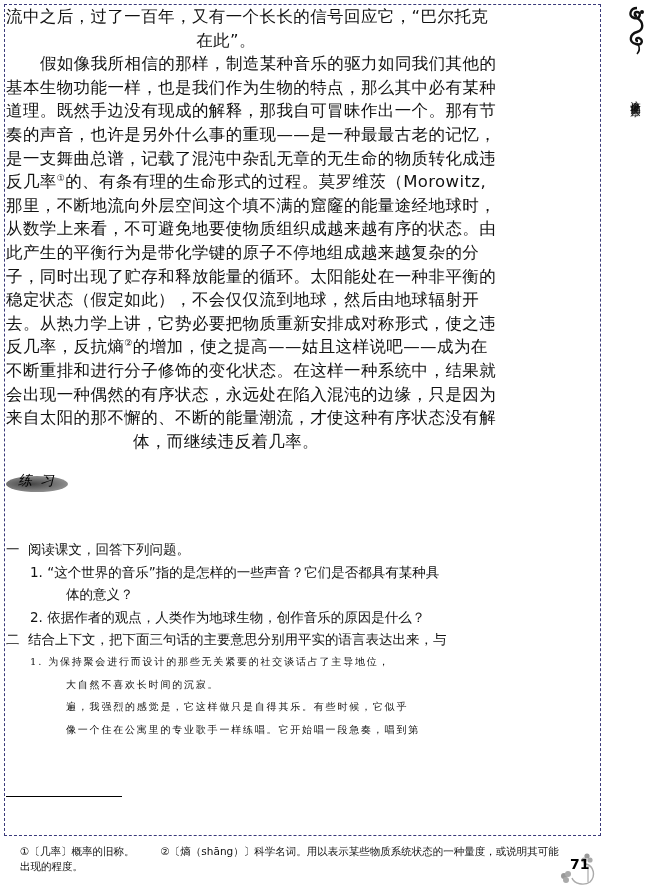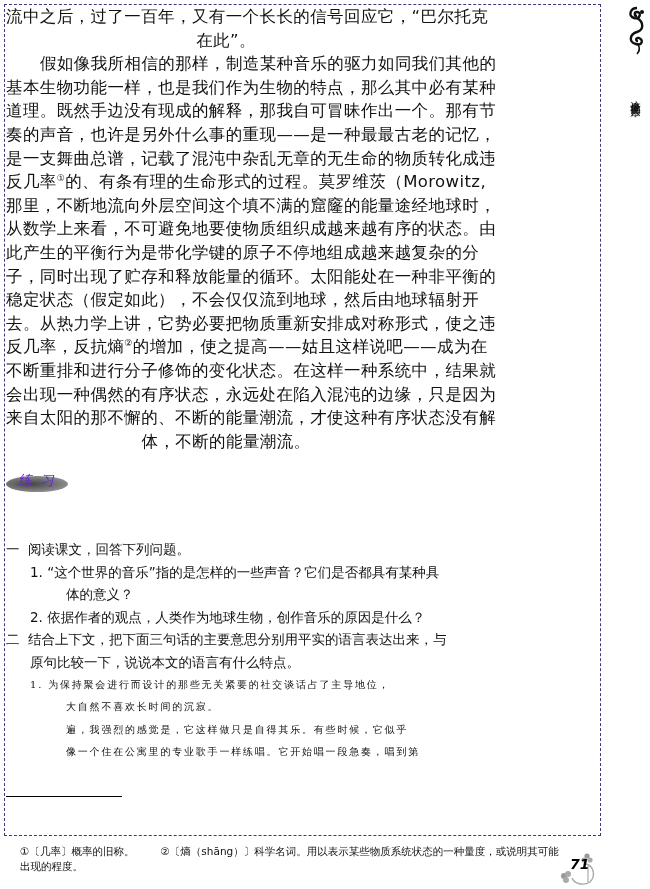--- a/index.html
+++ b/index.html
@@ -8,37 +8,37 @@
   .frame { position: absolute; left: 4px; top: 4px; width: 597px; height: 832px;
            border: 1px dashed #3a3a7a; box-sizing: border-box; }
   .body-text { position: absolute; left: 6px; top: 5px; width: 440px; }
   .line { font-size: 16.5px; line-height: 23.6px; height: 23.6px; white-space: nowrap;
           letter-spacing: 0.4px; text-align: center; }
   .indent { padding-left: 34px; }
   sup.fn { font-size: 9px; vertical-align: 6px; line-height: 0; }
   .practice { position: absolute; left: 6px; top: 472px; width: 62px; height: 22px; }
   .practice .blob { position: absolute; left: 0; top: 4px; width: 62px; height: 16px;
                     border-radius: 50%; background: radial-gradient(ellipse at 40% 50%, #444 0%, #777 50%, #aaa 100%); }
-  .practice .lbl { position: absolute; left: 12px; top: 0; font-size: 14px; color: #6d28d9;
+  .practice .lbl { position: absolute; left: 12px; top: 0; font-size: 14px; color: #000000;
                    letter-spacing: 8px; font-style: italic; text-align: right; }
   .exercises { position: absolute; left: 6px; top: 538px; width: 600px; }
   .ex-line { font-size: 13.5px; line-height: 22.6px; height: 22.6px; white-space: nowrap; }
   .sec-num { display: inline-block; width: 22px; }
   .ex-sub { padding-left: 24px; }
   .ex-sub-cont { padding-left: 60px; }
   .ex-sec-cont { padding-left: 24px; }
   .kai { font-family: "DejaVu Serif", "Liberation Serif", serif; font-size: 10px; letter-spacing: 1.8px; }
   .fn-rule { position: absolute; left: 6px; top: 796px; width: 116px; height: 1px; background: #000; }
   .footnotes { position: absolute; left: 20px; top: 844px; width: 580px; font-size: 10.5px; line-height: 15px; }
   .footnotes .fn-item { display: inline; }
   .fn-gap { display: inline-block; width: 26px; }
   .side-ornament { position: absolute; left: 624px; top: 4px; width: 26px; height: 52px; }
   .side-title { position: absolute; left: 630px; top: 92px; width: 12px; font-size: 10.5px;
                 line-height: 12.5px; writing-mode: vertical-rl; letter-spacing: 1px; color: #111; }
-  .page-num-wrap { position: absolute; left: 558px; top: 852px; width: 54px; height: 34px; font-style: italic; }
+  .page-num-wrap { position: absolute; left: 558px; top: 852px; width: 54px; height: 34px; }
   .page-num { position: absolute; left: 12px; top: 4px; font-size: 14px; font-weight: bold; color: #000; }
 </style>
 </head>
 <body>
 
 <div class="frame"></div>
 
 <svg class="side-ornament" viewBox="0 0 26 52">
   <path d="M13 4 C6 4 4 12 10 14 C16 16 18 8 13 8 C10 8 10 12 13 12" fill="none" stroke="#111" stroke-width="2.4"></path>
   <path d="M13 14 C20 18 20 26 13 28 C6 30 4 38 12 40 C18 42 20 36 15 34 C12 33 11 37 14 37" fill="none" stroke="#111" stroke-width="2.4"></path>
@@ -59,36 +59,35 @@
   <div class="line">那里，不断地流向外层空间这个填不满的窟窿的能量途经地球时，</div>
   <div class="line">从数学上来看，不可避免地要使物质组织成越来越有序的状态。由</div>
   <div class="line">此产生的平衡行为是带化学键的原子不停地组成越来越复杂的分</div>
   <div class="line">子，同时出现了贮存和释放能量的循环。太阳能处在一种非平衡的</div>
   <div class="line">稳定状态（假定如此），不会仅仅流到地球，然后由地球辐射开</div>
   <div class="line">去。从热力学上讲，它势必要把物质重新安排成对称形式，使之违</div>
   <div class="line"><span>反几率，反抗熵</span><sup class="fn">②</sup><span>的增加，使之提高——姑且这样说吧——成为在</span></div>
   <div class="line">不断重排和进行分子修饰的变化状态。在这样一种系统中，结果就</div>
   <div class="line">会出现一种偶然的有序状态，永远处在陷入混沌的边缘，只是因为</div>
   <div class="line">来自太阳的那不懈的、不断的能量潮流，才使这种有序状态没有解</div>
-  <div class="line">体，不断的能量潮流。</div>
+  <div class="line">体，而继续违反着几率。</div>
 </div>
 
 <div class="practice">
   <div class="blob"></div>
   <div class="lbl">练习</div>
 </div>
 
 <div class="exercises">
   <div class="ex-line"><span class="sec-num">一</span><span>阅读课文，回答下列问题。</span></div>
   <div class="ex-line ex-sub"><span>1.</span> <span>“这个世界的音乐”指的是怎样的一些声音？它们是否都具有某种具</span></div>
   <div class="ex-line ex-sub-cont">体的意义？</div>
   <div class="ex-line ex-sub"><span>2.</span> <span>依据作者的观点，人类作为地球生物，创作音乐的原因是什么？</span></div>
 
   <div class="ex-line"><span class="sec-num">二</span><span>结合上下文，把下面三句话的主要意思分别用平实的语言表达出来，与</span></div>
-  <div class="ex-line ex-sec-cont">原句比较一下，说说本文的语言有什么特点。</div>
   <div class="ex-line ex-sub kai"><span>1.</span> <span>为保持聚会进行而设计的那些无关紧要的社交谈话占了主导地位，</span></div>
   <div class="ex-line ex-sub-cont kai">大自然不喜欢长时间的沉寂。</div>
   <div class="ex-line ex-sub-cont kai">遍，我强烈的感觉是，它这样做只是自得其乐。有些时候，它似乎</div>
   <div class="ex-line ex-sub-cont kai">像一个住在公寓里的专业歌手一样练唱。它开始唱一段急奏，唱到第</div>
 </div>
 
 <div class="fn-rule"></div>
 <div class="footnotes">
   <div><span class="fn-item">①〔几率〕概率的旧称。</span><span class="fn-gap"></span><span class="fn-item">②〔熵（shāng）〕科学名词。用以表示某些物质系统状态的一种量度，或说明其可能</span></div>
   <div>出现的程度。</div>

